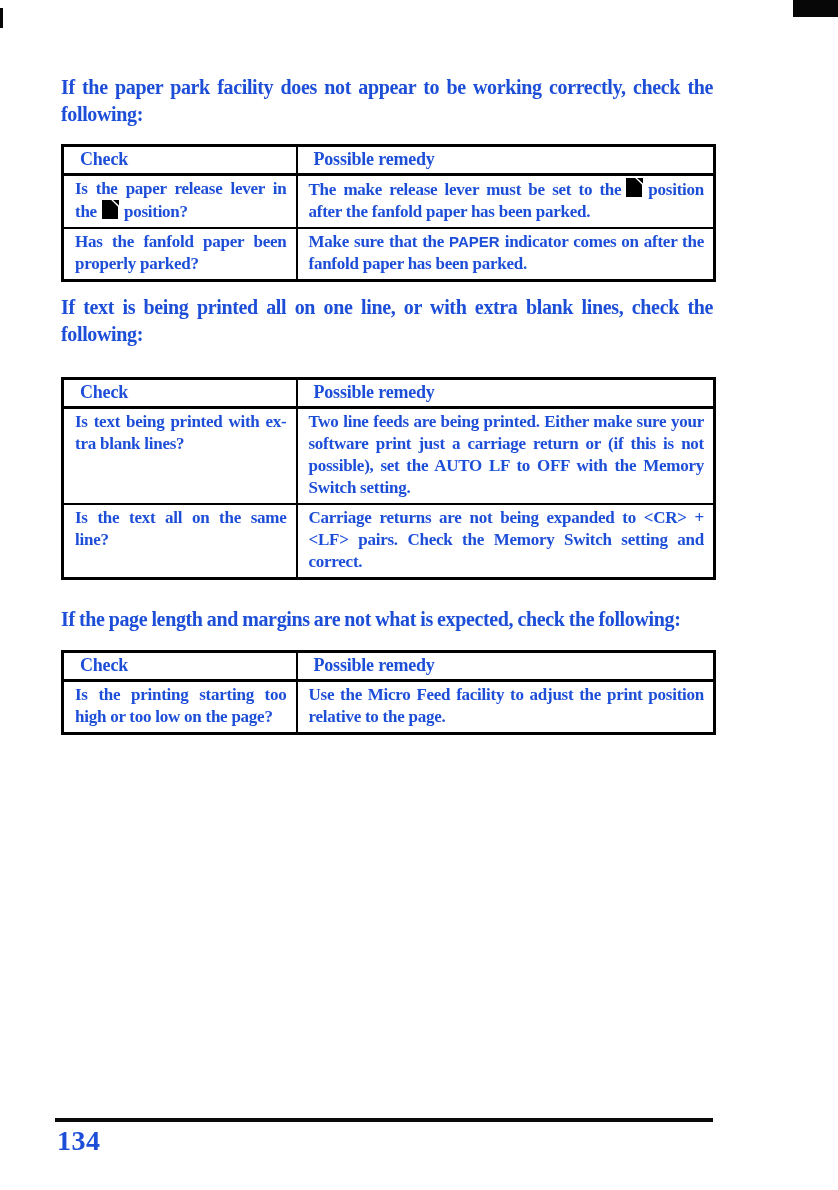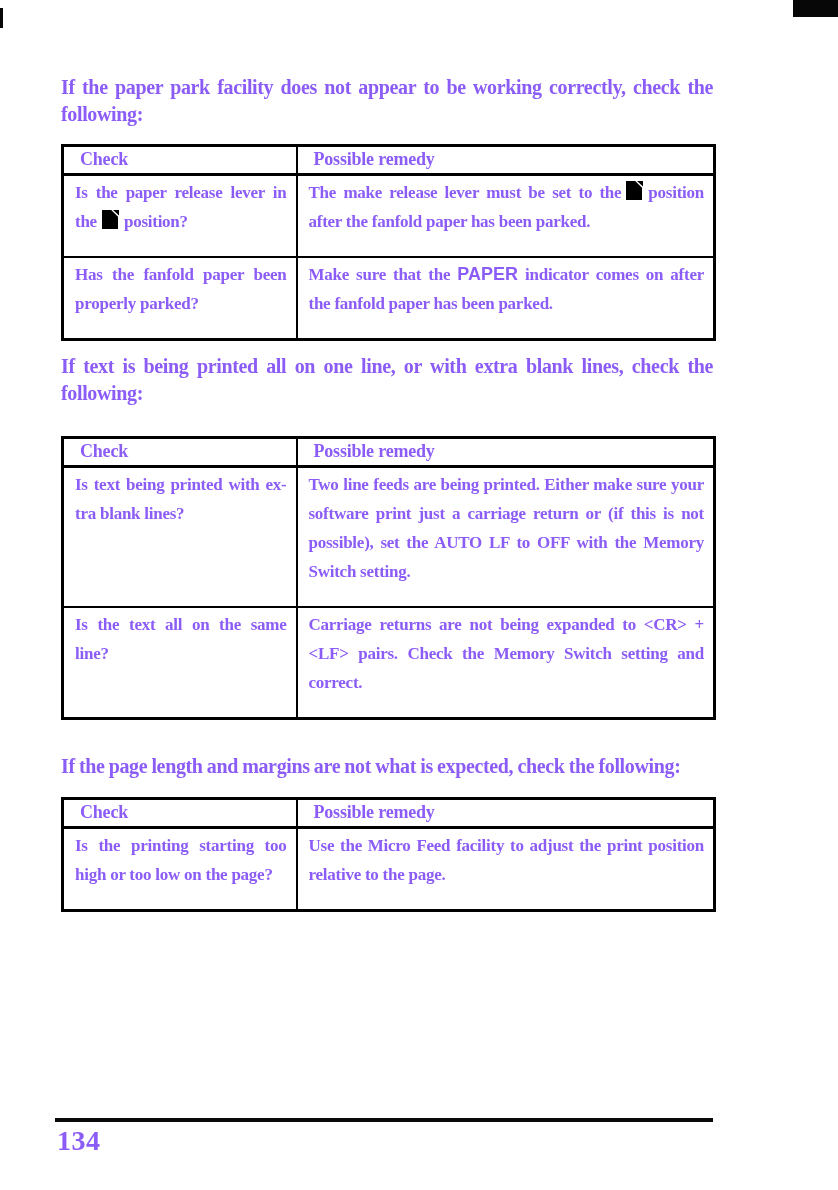--- a/index.html
+++ b/index.html
@@ -5,40 +5,40 @@
   * { margin: 0; padding: 0; box-sizing: border-box; }
   html, body { background: #e8e8e8; }
   .page {
     position: relative;
     width: 838px;
     height: 1190px;
     margin: 0 auto;
     background: #ffffff;
     font-family: "Liberation Serif", serif;
     font-weight: 700;
-    color: #8b5cf6;
+    color: #1d4ed8;
     overflow: hidden;
   }
   
   .artifact-top-right { position: absolute; left: 793px; top: 0; width: 45px; height: 17px; background: #070707; }
   .artifact-left-edge { position: absolute; left: 0; top: 8px; width: 3px; height: 20px; background: #070707; }
 
   .content { position: absolute; left: 61px; top: 0; width: 652px; }
 
   .intro {
     margin-top: 0;
     font-size: 20px;
     line-height: 27px;
     letter-spacing: -0.35px;
     text-align: justify;
     word-spacing: -0.5px;
   }
   .intro.first { padding-top: 74px; }
   .intro.second { margin-top: 12px; }
-  .intro.third { margin-top: 33px; }
+  .intro.third { margin-top: 26px; }
 
   table.trouble {
     border-collapse: collapse;
     width: 652px;
     table-layout: fixed;
   }
   table.trouble.t1 { margin-top: 16px; }
   table.trouble.t2 { margin-top: 29px; }
   table.trouble.t3 { margin-top: 17px; }
   table.trouble, table.trouble th, table.trouble td { border: 2px solid #000; }
@@ -49,41 +49,41 @@
   th.hcell {
     text-align: left;
     font-size: 18px;
     line-height: 21px;
     padding: 2px 8px 3px 11px;
     letter-spacing: -0.2px;
   }
   td.cell {
     vertical-align: top;
     font-size: 17px;
-    line-height: 29px;
+    line-height: 22px;
     letter-spacing: -0.25px;
     text-align: justify;
-    padding: 2px 9px 20px 11px;
+    padding: 2px 9px 4px 11px;
     margin-left: 44px;
   }
   td.cell .cline { display: block; }
   td.cell .cline.stretch { text-align: justify; text-align-last: justify; }
   .pad-tall { height: 88px; }
   .pad-med  { height: 66px; }
 
   .sheet-icon {
     display: inline-block;
     width: 17px;
     height: 19px;
     margin: 0 5px -2px 5px;
   }
   .indicator-sans {
     font-family: "Liberation Sans", sans-serif;
     font-weight: 700;
-    font-size: 18px;
+    font-size: 15px;
     letter-spacing: 0;
   }
 
   .footer-rule { position: absolute; left: 55px; top: 1118px; width: 658px; height: 4px; background: #0a0a0a; }
   .page-number { position: absolute; left: 57px; top: 1125px; font-size: 28px; letter-spacing: 0.5px; }
 </style>
 </head>
 <body>
 
 <div class="page">

